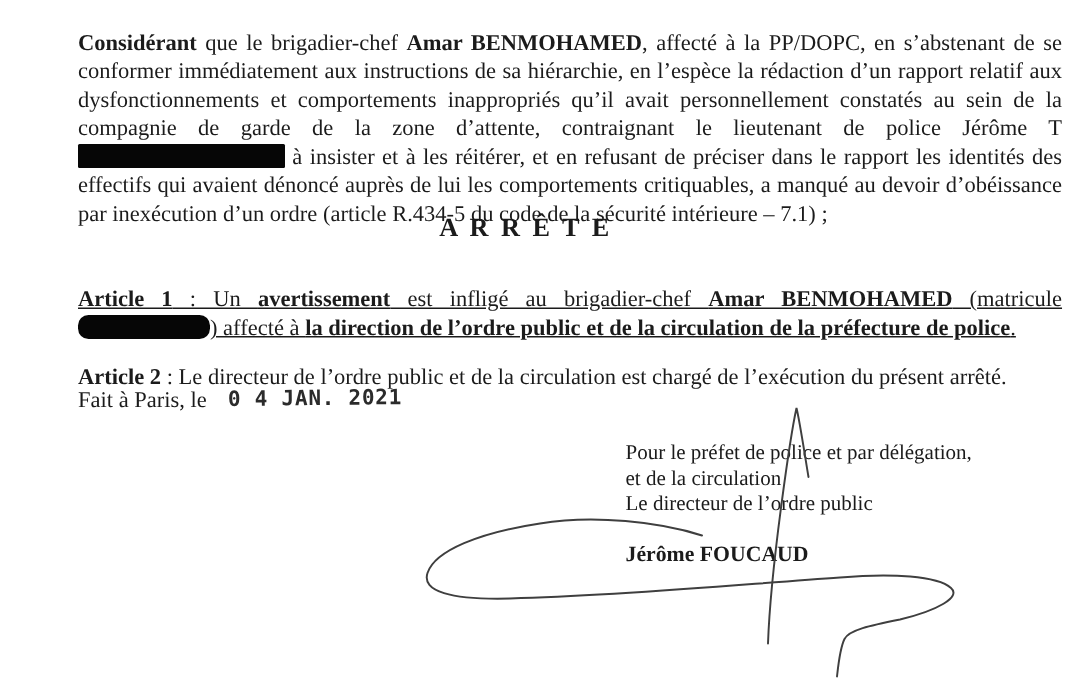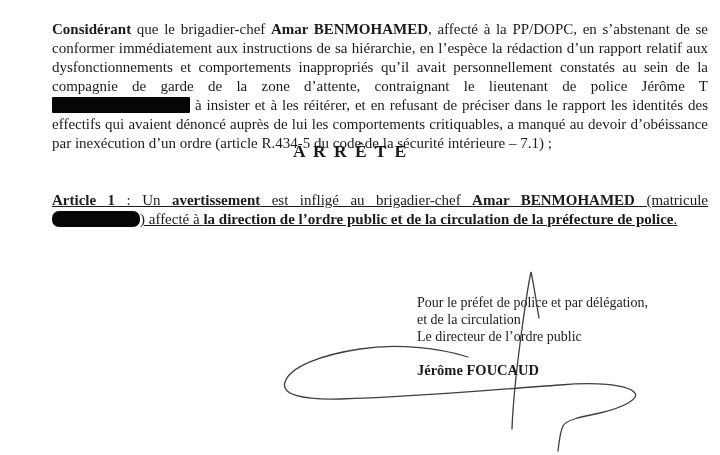--- a/index.html
+++ b/index.html
@@ -88,21 +88,23 @@
 <body>
 
 <div class="page">
 
   <p class="body-text" id="p1"><span class="b">Considérant</span><span> que le brigadier-chef </span><span class="b">Amar BENMOHAMED</span><span>, affecté à la PP/DOPC, en s’abstenant de se conformer immédiatement aux instructions de sa hiérarchie, en l’espèce la rédaction d’un rapport relatif aux dysfonctionnements et comportements inappropriés qu’il avait personnellement constatés au sein de la compagnie de garde de la zone d’attente, contraignant le lieutenant de police Jérôme T</span><span class="redact redact-wide"></span><span> à insister et à les réitérer, et en refusant de préciser dans le rapport les identités des effectifs qui avaient dénoncé auprès de lui les comportements critiquables, a manqué au devoir d’obéissance par inexécution d’un ordre (article R.434-5 du code de la sécurité intérieure – 7.1) ;</span></p>
 
   <div class="heading">A R R Ê T E</div>
 
   <p class="body-text" id="art1"><span class="b">Article 1</span><span> : Un </span><span class="b">avertissement</span><span> est infligé au brigadier-chef </span><span class="b">Amar BENMOHAMED</span><span> (matricule </span><span class="redact redact-matricule"></span><span>) affecté à </span><span class="b">la direction de l’ordre public et de la circulation de la préfecture de police</span><span>.</span></p>
 
+  <p class="body-text" id="art2"><span class="b">Article 2</span><span> : Le directeur de l’ordre public et de la circulation est chargé de l’exécution du présent arrêté.</span></p>
 
+  <div class="date-line"><span>Fait à Paris, le</span><span class="stamp">0 4 JAN. 2021</span></div>
 
   <div class="sig-block">
     <div>Pour le préfet de police et par délégation,</div>
     <div>et de la circulation</div>
     <div>Le directeur de l’ordre public</div>
   </div>
   <div class="sig-name">Jérôme FOUCAUD</div>
 
   <svg class="sig-svg" viewBox="0 0 720 455" xmlns="http://www.w3.org/2000/svg">
     <path d="M539,318 C536,300 533,280 531,272 C529,281 525,306 521,336 C517,366 513,400 512,429" fill="none" stroke="#3f3f3f" stroke-width="1.3" stroke-linecap="round"></path>

